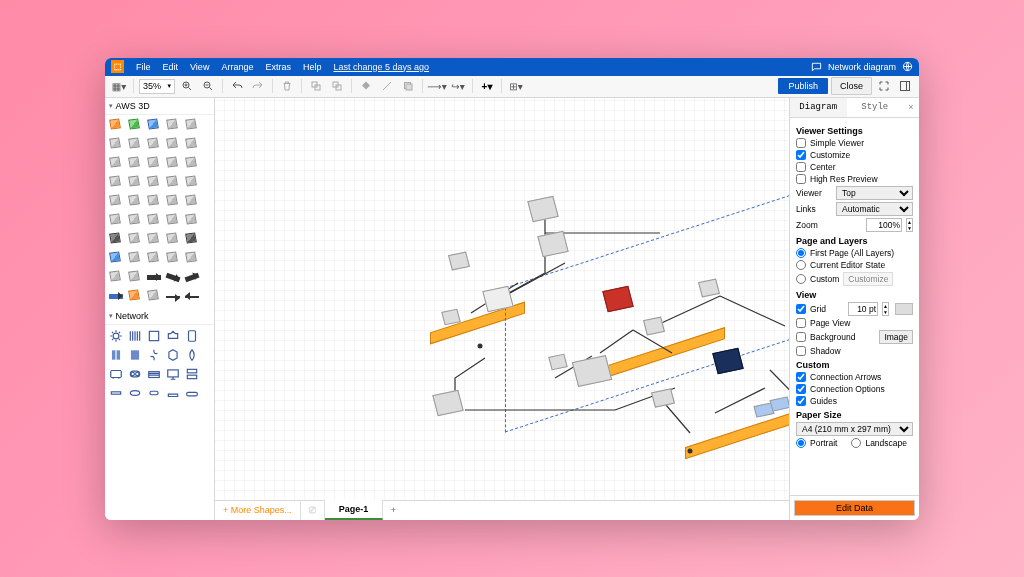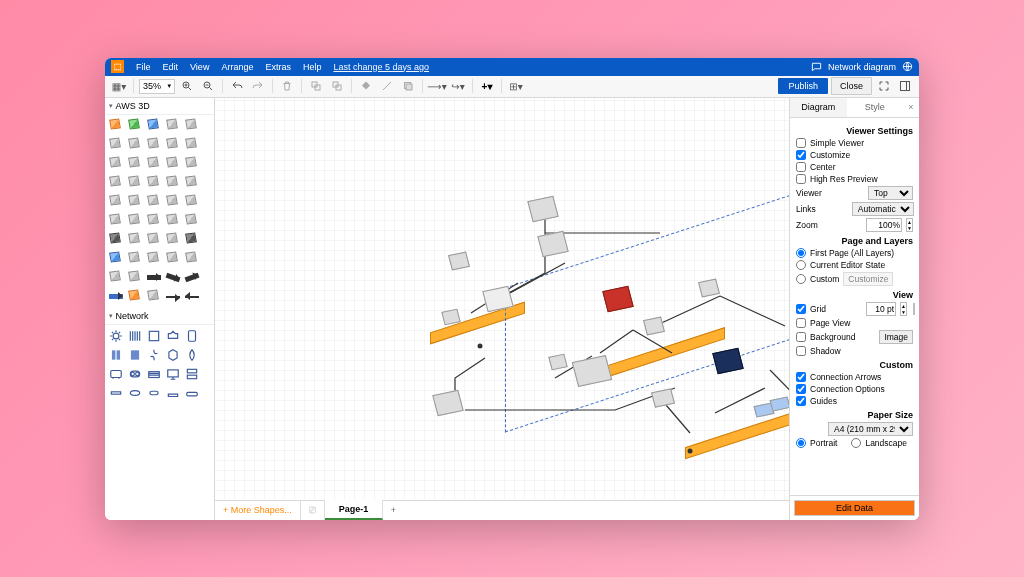--- a/index.html
+++ b/index.html
@@ -45,30 +45,30 @@
 .nodebox.darkblue { background: #1b2f5c; border-color: #0a1530; }
 .nodebox.lightblue { background: #aac8f0; }
 .bar { position: absolute; height: 12px; background: #ffb030; border: 1px solid #d08010; transform: skewY(-18deg); }
 .pagebar { height: 20px; background: #fff; border-top: 1px solid #d8d8d8; display: flex; align-items: center; font-size: 9px; }
 .pagebar .more { color: #ff8800; padding: 0 8px; cursor: pointer; }
 .pagebar .tab { padding: 0 14px; height: 20px; display: flex; align-items: center; border-right: 1px solid #ddd; cursor: pointer; }
 .pagebar .tab.active { background: #fff; border-bottom: 2px solid #3a8e3a; font-weight: bold; }
 .pagebar .add { width: 20px; display: flex; align-items: center; justify-content: center; cursor: pointer; color: #666; }
 .rpanel { width: 130px; background: #fff; border-left: 1px solid #d8d8d8; display: flex; flex-direction: column; font-size: 9px; }
 .rpanel .tabs { display: flex; height: 20px; border-bottom: 1px solid #d8d8d8; }
-.rpanel .tabs .rtab { flex: 1; display: flex; align-items: center; justify-content: center; cursor: pointer; color: #666; }
+.rpanel .tabs .rtab { flex: 1; display: flex; align-items: center; justify-content: center; cursor: pointer; color: #666; font-family: Liberation Mono, monospace; }
 .rpanel .tabs .rtab.active { background: #f4f4f4; color: #000; }
 .rpanel .tabs .closex { width: 16px; display: flex; align-items: center; justify-content: center; color: #888; cursor: pointer; }
 .panel-body { flex: 1; overflow-y: auto; padding: 4px 6px; }
-.panel-body .h { font-weight: bold; margin: 4px 0 2px; font-size: 9px; text-align: right; }
+.panel-body .h { font-weight: bold; margin: 4px 0 2px; font-size: 9px; }
 .row { display: flex; align-items: center; gap: 4px; margin: 2px 0; }
 .row input[type=checkbox] { width: 10px; height: 10px; }
 .row input[type=radio] { width: 10px; height: 10px; }
 .row label { font-size: 8.5px; }
-.row select, .row input[type=text] { height: 14px; font-size: 8.5px; border: 1px solid #bbb; padding: 0 1px; margin-left: 32px; }
+.row select, .row input[type=text] { height: 14px; font-size: 8.5px; border: 1px solid #bbb; padding: 0 1px; }
 .minibtn { border: 1px solid #bbb; background: #eee; padding: 0 4px; height: 14px; font-size: 8.5px; cursor: pointer; }
 .panel-foot { border-top: 1px solid #d8d8d8; padding: 4px; }
 .editdata { width: 100%; height: 16px; font-size: 9px; background: #f97316; border: 1px solid #ccc; cursor: pointer; }
 svg { display: block; }
 </style>
 </head>
 <body>
 
 <div class="window">
 

